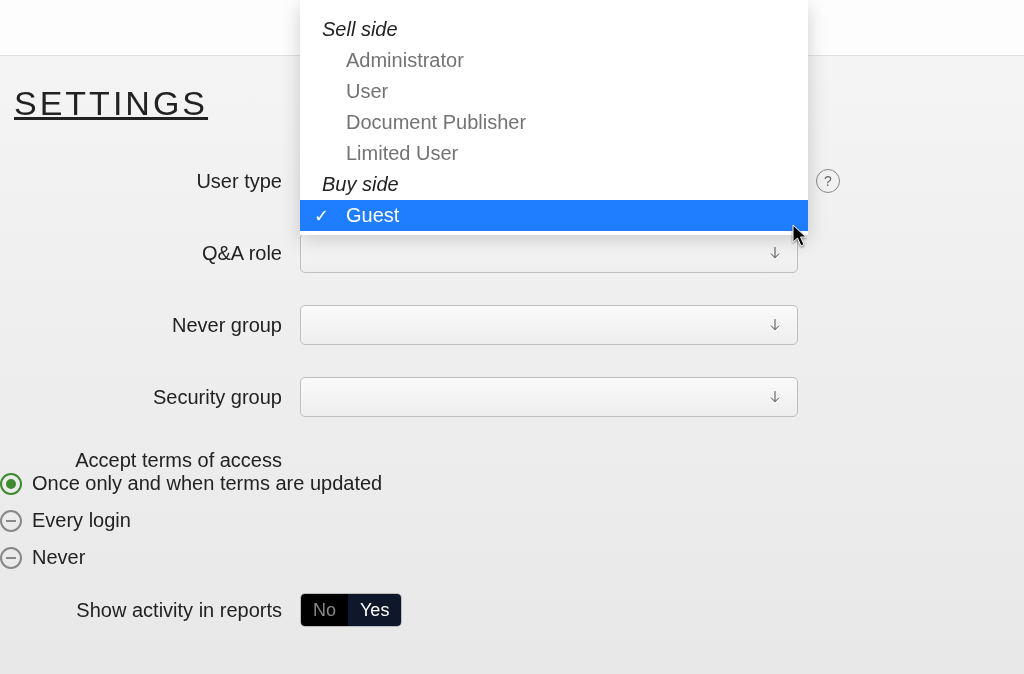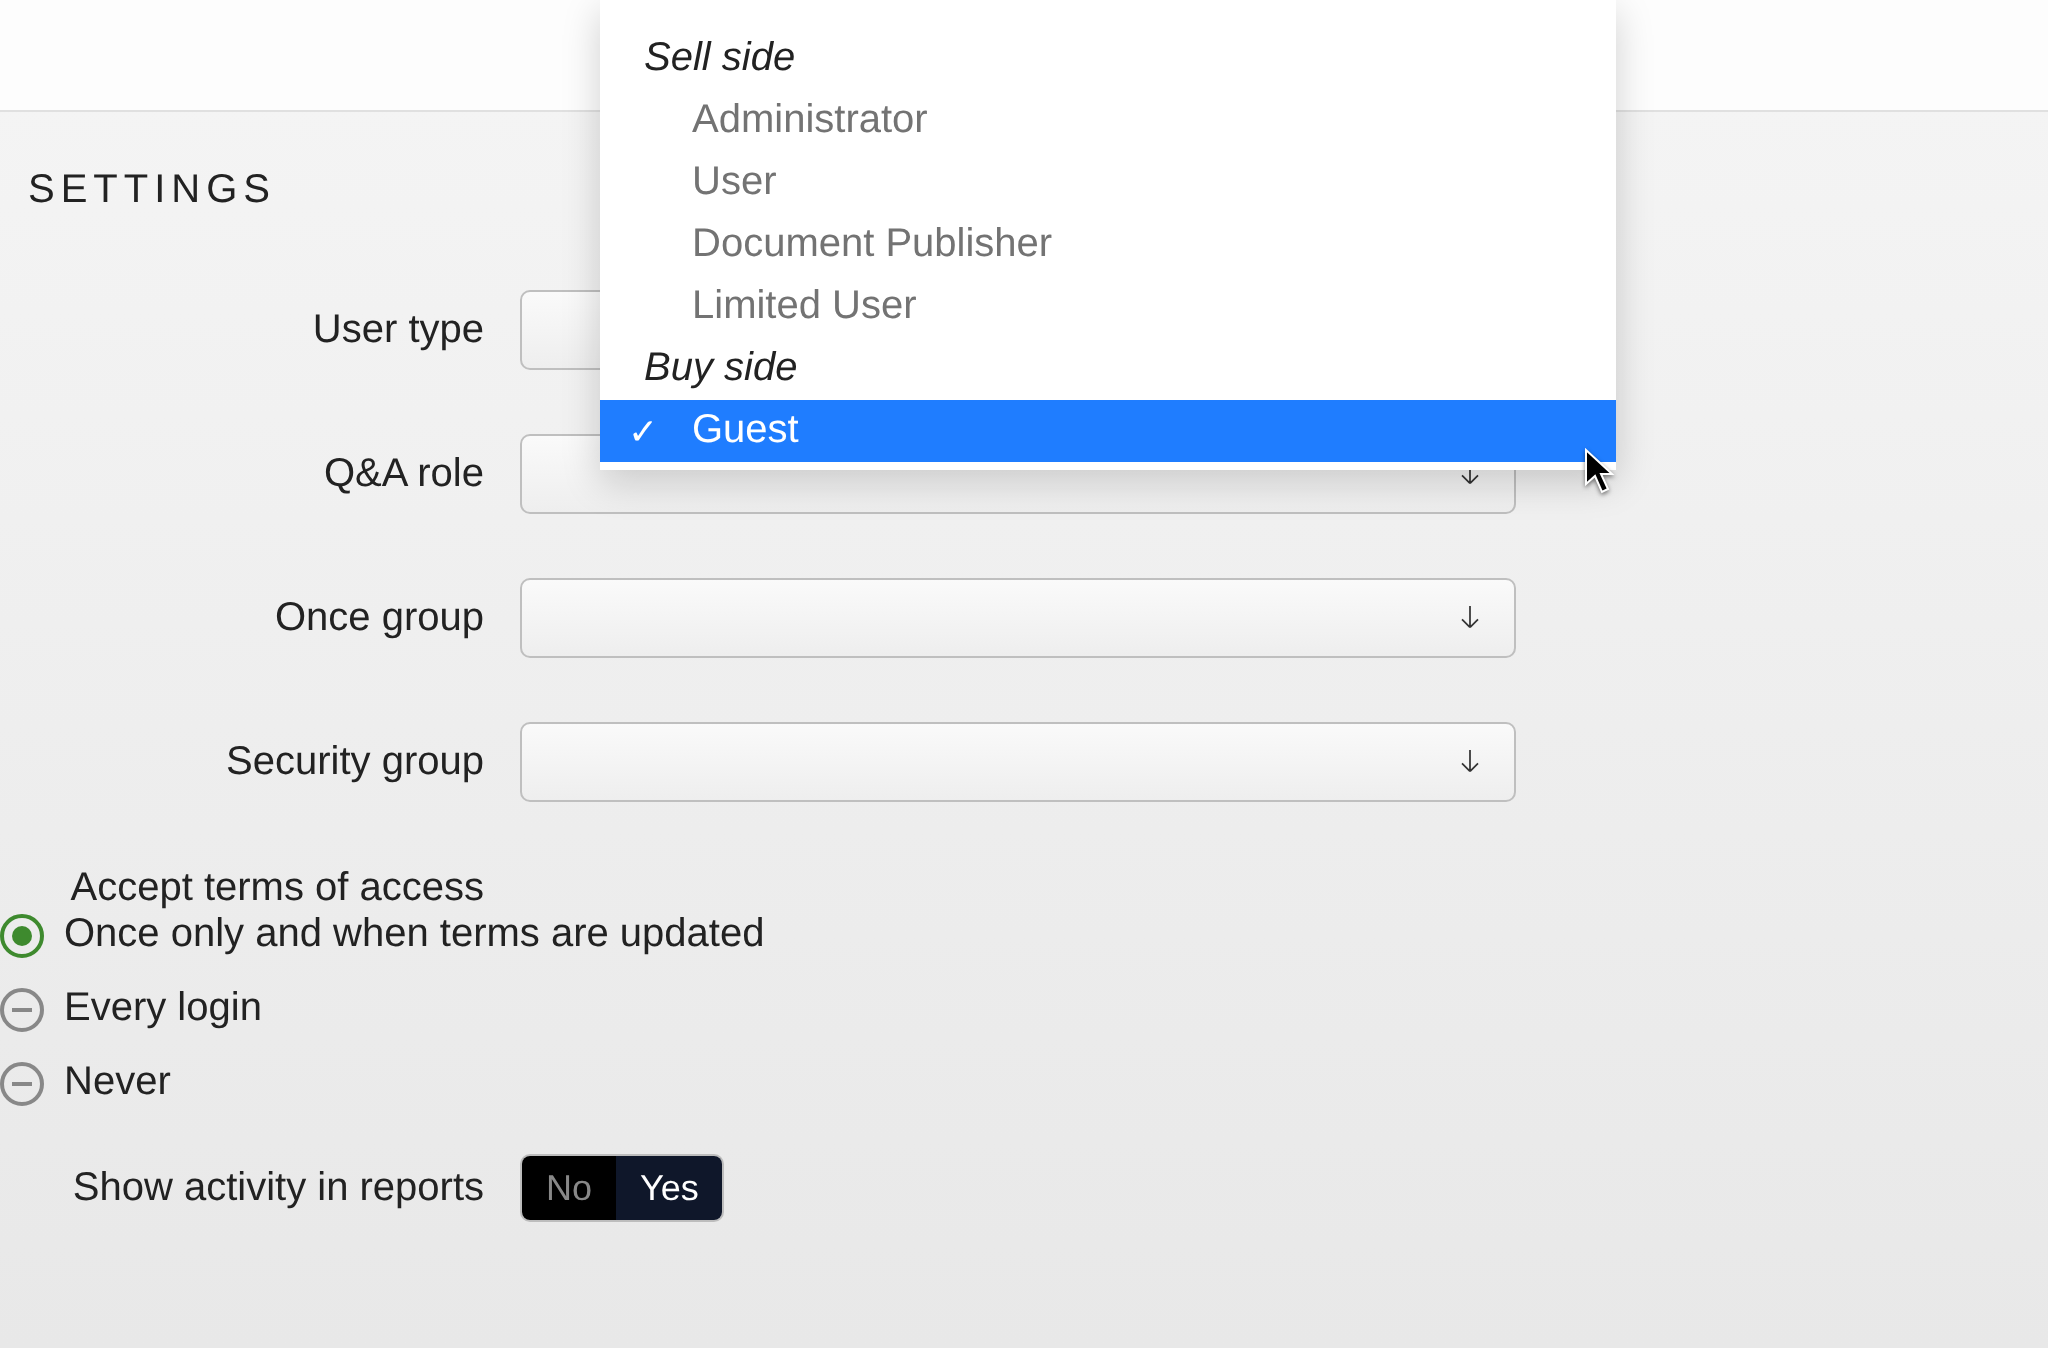--- a/index.html
+++ b/index.html
@@ -11,37 +11,38 @@
       color: #222;
       overflow: hidden;
       position: relative;
     }
     .top-strip {
       height: 56px;
       background: #fdfdfd;
       border-bottom: 1px solid #e0e0e0;
     }
     .section-title {
-      font-size: 20px;
+      font-size: 34px;
       letter-spacing: 3px;
       font-weight: 400;
       color: #222;
       padding: 28px 0 18px 14px;
+      text-decoration: underline;
     }
     .form-area {
       padding: 20px 0 0 0;
     }
     .row {
       display: flex;
       align-items: center;
       margin-bottom: 32px;
     }
     .row.radio-row { align-items: flex-start; margin-bottom: 24px; flex-direction: column; }
     .label-col {
-      width: 260px;
+      width: 300px;
       text-align: right;
       padding-right: 18px;
       font-size: 20px;
       color: #222;
     }
     .field-col {
       display: flex;
       align-items: center;
     }
     .select-box {
@@ -190,21 +191,21 @@
         <span class="arrow-down-icon">
           <svg viewBox="0 0 24 24" width="16" height="16">
               <path d="M12 3v16M12 19l-6-6M12 19l6-6"></path>
             </svg>
         </span>
       </div>
     </div>
   </div>
 
   <div class="row">
-    <div class="label-col">Once group</div>
+    <div class="label-col">Never group</div>
     <div class="field-col">
       <div class="select-box">
         <span class="arrow-down-icon">
           <svg viewBox="0 0 24 24" width="16" height="16">
               <path d="M12 3v16M12 19l-6-6M12 19l6-6"></path>
             </svg>
         </span>
       </div>
     </div>
   </div>

